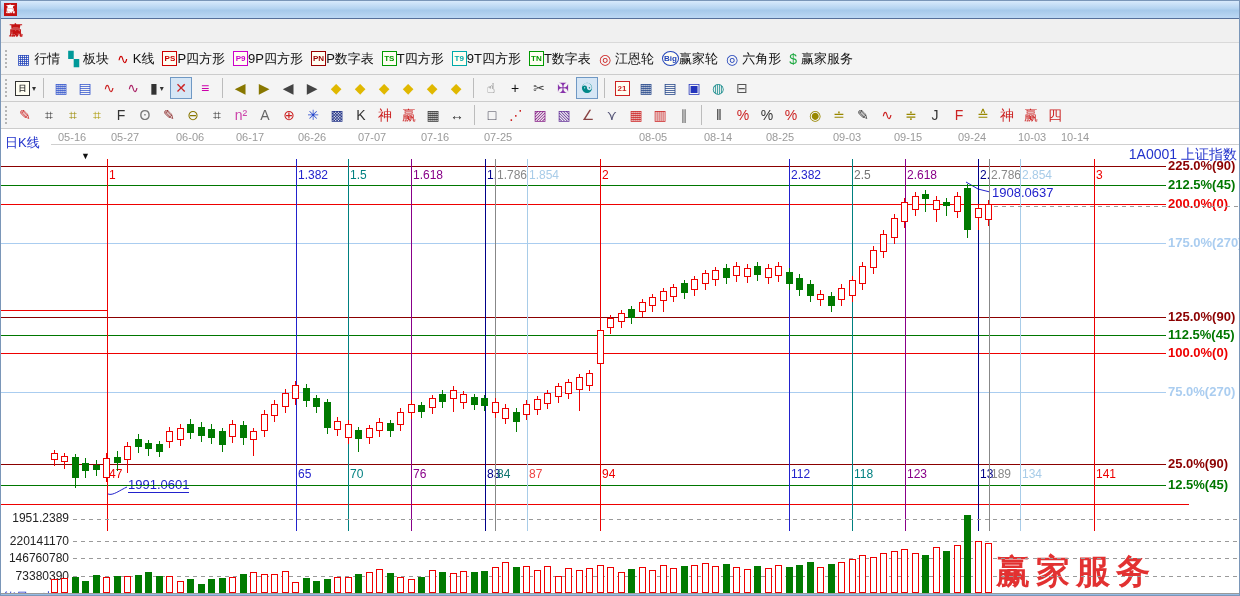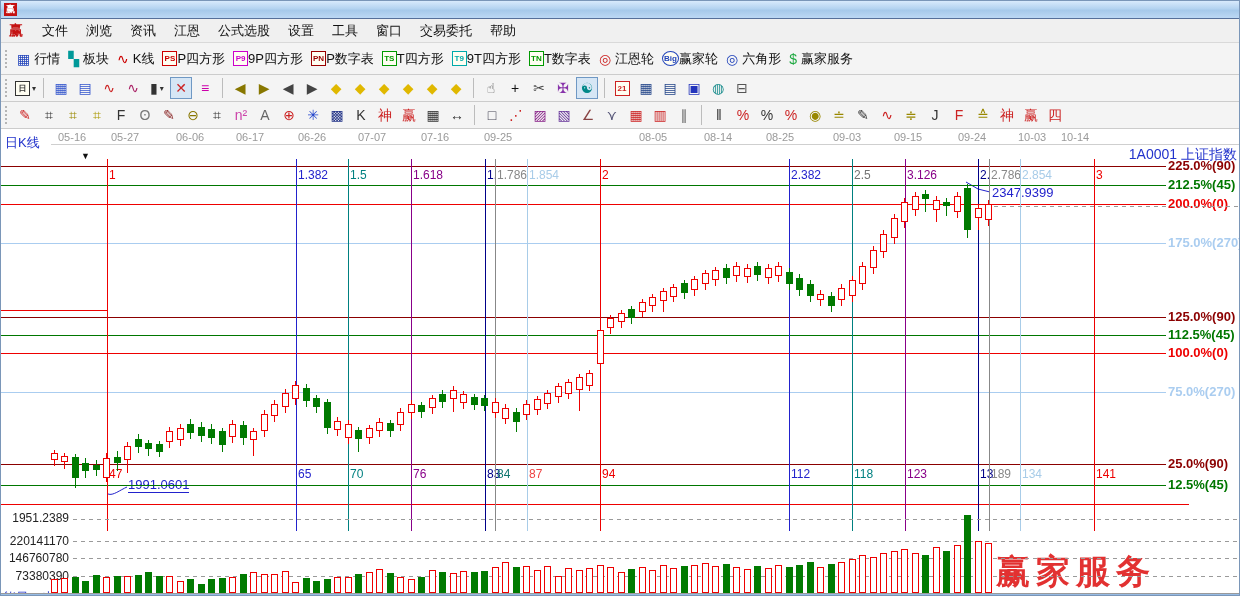--- a/index.html
+++ b/index.html
@@ -70,21 +70,20 @@
 <body>
 
 <div id="app">
 
   <div id="titlebar">
     <span class="appicon">赢</span>
   </div>
 
   <div id="menubar">
     <span id="menu-logo">赢</span>
-    <span id="menu-items"><span class="menu-item">文件</span><span class="menu-item">浏览</span><span class="menu-item">资讯</span><span class="menu-item">江恩</span><span class="menu-item">公式选股</span><span class="menu-item">设置</span><span class="menu-item">工具</span><span class="menu-item">窗口</span><span class="menu-item">交易委托</span><span class="menu-item">帮助</span></span>
   </div>
 
   <div id="toolbar1" class="toolbar">
     <span class="grip"></span>
     <span id="tb1-items" style="display:flex;align-items:center">
         <span class="tool-lbl-btn">
           <span class="tg" style="color:#2244bb">▦</span>
           <span class="lbl">行情</span>
         </span>
         <span class="tool-lbl-btn">
@@ -372,38 +371,38 @@
           <span class="tg" style="color:#cc2222">四</span>
         </span>
       </span>
   </div>
 
   <div id="chart">
     <span class="abs" style="left:4px;top:133px;font-size:13px;color:#2233cc;">日K线</span>
     <span class="abs" style="right:4px;top:145px;font-size:14px;color:#2233cc;">1A0001  上证指数</span>
     <div class="abs" style="left:50px;top:143px;width:1190px;height:1px;background:#cfcfcf;"></div>
     <span id="marker-tri" style="left: 80px; top: 150px;">▼</span>
-    <span class="anno" id="anno-high" style="left:991px;top:184px;">2347.9399</span>
+    <span class="anno" id="anno-high" style="left:991px;top:184px;">1908.0637</span>
     <span class="anno" id="anno-low" style="left:127px;top:476px;border-bottom:1px solid #2222cc;">1991.0601</span>
     <span class="axis-num" style="top:510px;">1951.2389</span>
     <svg class="abs" style="left:0;top:0;width:1240px;height:596px;" viewBox="0 0 1240 596">
       <path d="M965,181 L977,188 L989,191" fill="none" stroke="#2222cc" stroke-width="1"></path>
       <path d="M107,493 C112,495 119,489 126,486" fill="none" stroke="#2222cc" stroke-width="1"></path>
     </svg>
     <div id="wm">赢家服务</div>
     <div id="bottom-tab">能量一表</div>
     <div id="bottom-edge"></div>
   <span class="dt" style="left:57px">05-16</span>
       <span class="dt" style="left:110px">05-27</span>
       <span class="dt" style="left:175px">06-06</span>
       <span class="dt" style="left:235px">06-17</span>
       <span class="dt" style="left:297px">06-26</span>
       <span class="dt" style="left:357px">07-07</span>
       <span class="dt" style="left:420px">07-16</span>
-      <span class="dt" style="left:483px">09-25</span>
+      <span class="dt" style="left:483px">07-25</span>
       <span class="dt" style="left:638px">08-05</span>
       <span class="dt" style="left:703px">08-14</span>
       <span class="dt" style="left:765px">08-25</span>
       <span class="dt" style="left:832px">09-03</span>
       <span class="dt" style="left:893px">09-15</span>
       <span class="dt" style="left:957px">09-24</span>
       <span class="dt" style="left:1017px">10-03</span>
       <span class="dt" style="left:1060px">10-14</span>
       <div class="hline" style="left:0px;top:165px;width:1165px;background:#8b0000"></div>
       <span class="pctlab" style="top:157px;color:#8b0000">225.0%(90)</span>
@@ -451,21 +450,21 @@
       <div class="vline" style="left:599px;top:158px;height:372px;background:#ee0000"></div>
       <span class="vlab" style="left:601px;top:167px;color:#ee0000">2</span>
       <span class="vlab" style="left:601px;top:466px;color:#ee0000">94</span>
       <div class="vline" style="left:788px;top:158px;height:372px;background:#2222cc"></div>
       <span class="vlab" style="left:790px;top:167px;color:#2222cc">2.382</span>
       <span class="vlab" style="left:790px;top:466px;color:#2222cc">112</span>
       <div class="vline" style="left:851px;top:158px;height:372px;background:#008080"></div>
       <span class="vlab" style="left:853px;top:167px;color:#737373">2.5</span>
       <span class="vlab" style="left:853px;top:466px;color:#008080">118</span>
       <div class="vline" style="left:904px;top:158px;height:372px;background:#880088"></div>
-      <span class="vlab" style="left:906px;top:167px;color:#880088">3.126</span>
+      <span class="vlab" style="left:906px;top:167px;color:#880088">2.618</span>
       <span class="vlab" style="left:906px;top:466px;color:#880088">123</span>
       <div class="vline" style="left:977px;top:158px;height:372px;background:#000088"></div>
       <span class="vlab" style="left:979px;top:167px;color:#000088">2.</span>
       <span class="vlab" style="left:979px;top:466px;color:#000088">13</span>
       <div class="vline" style="left:988px;top:158px;height:372px;background:#888888"></div>
       <span class="vlab" style="left:990px;top:167px;color:#888888">2.786</span>
       <span class="vlab" style="left:990px;top:466px;color:#888888">189</span>
       <div class="vline" style="left:1019px;top:158px;height:372px;background:#a8cce8"></div>
       <span class="vlab" style="left:1021px;top:167px;color:#a8cce8">2.854</span>
       <span class="vlab" style="left:1021px;top:466px;color:#a8cce8">134</span>

